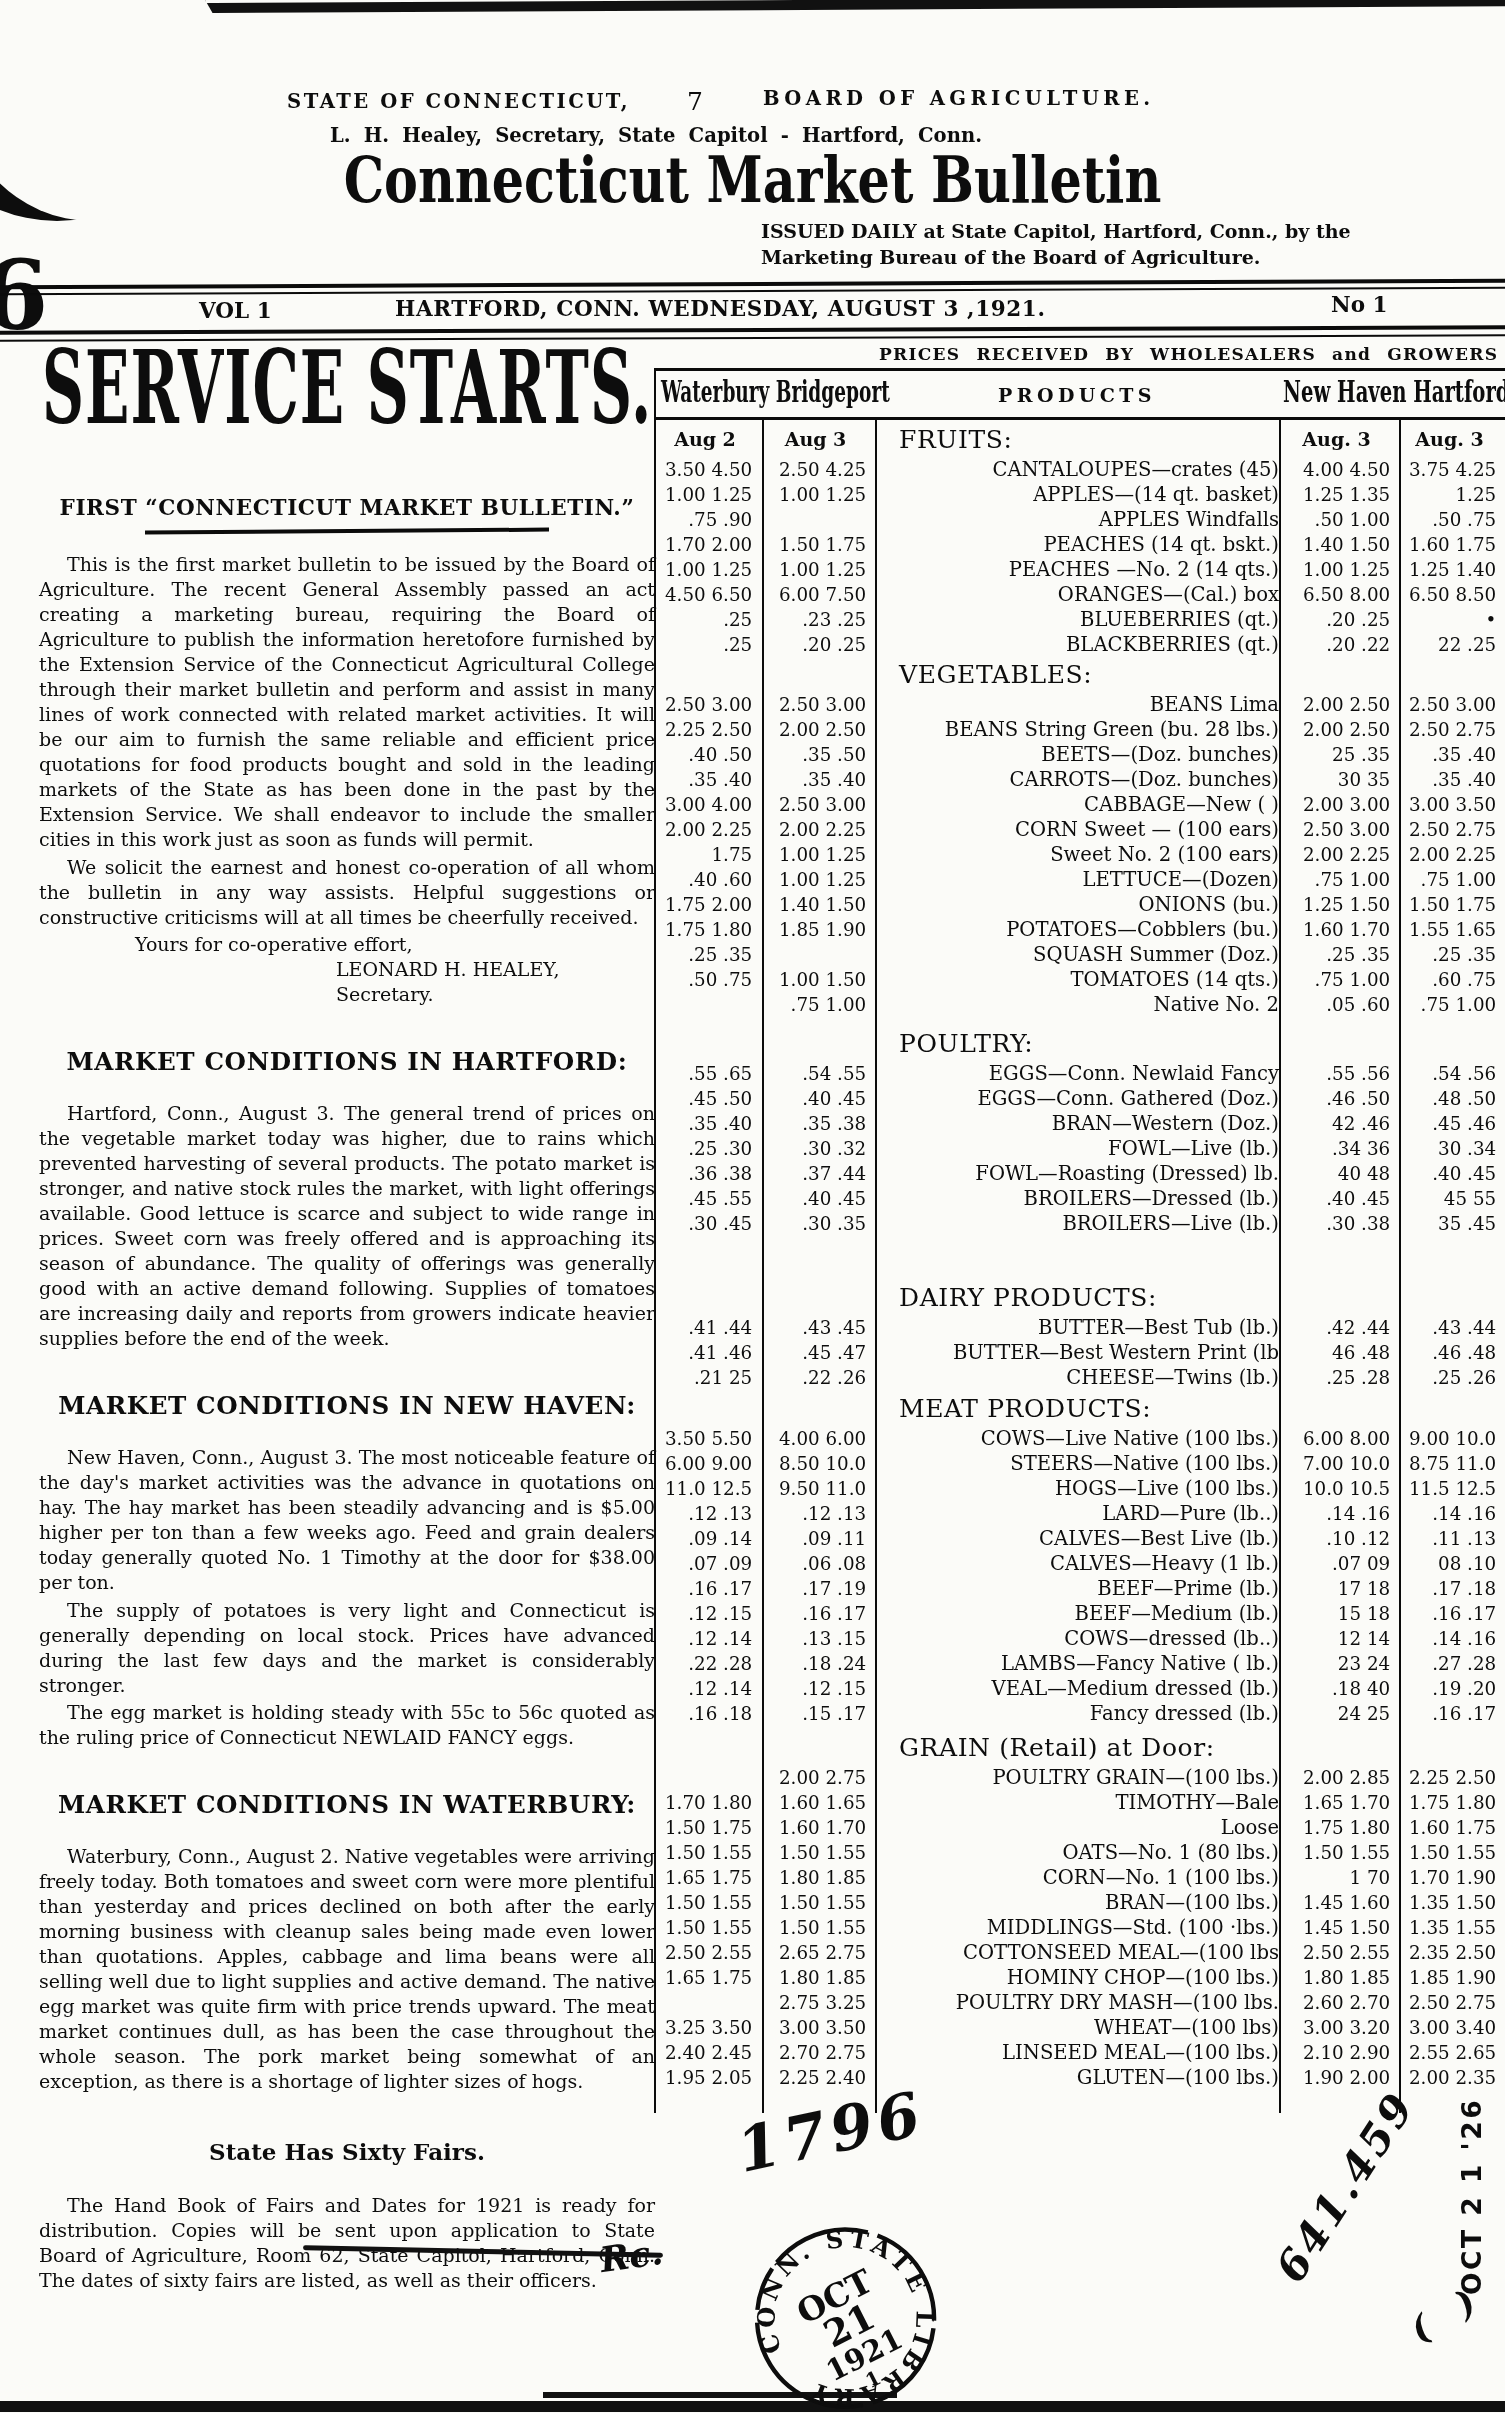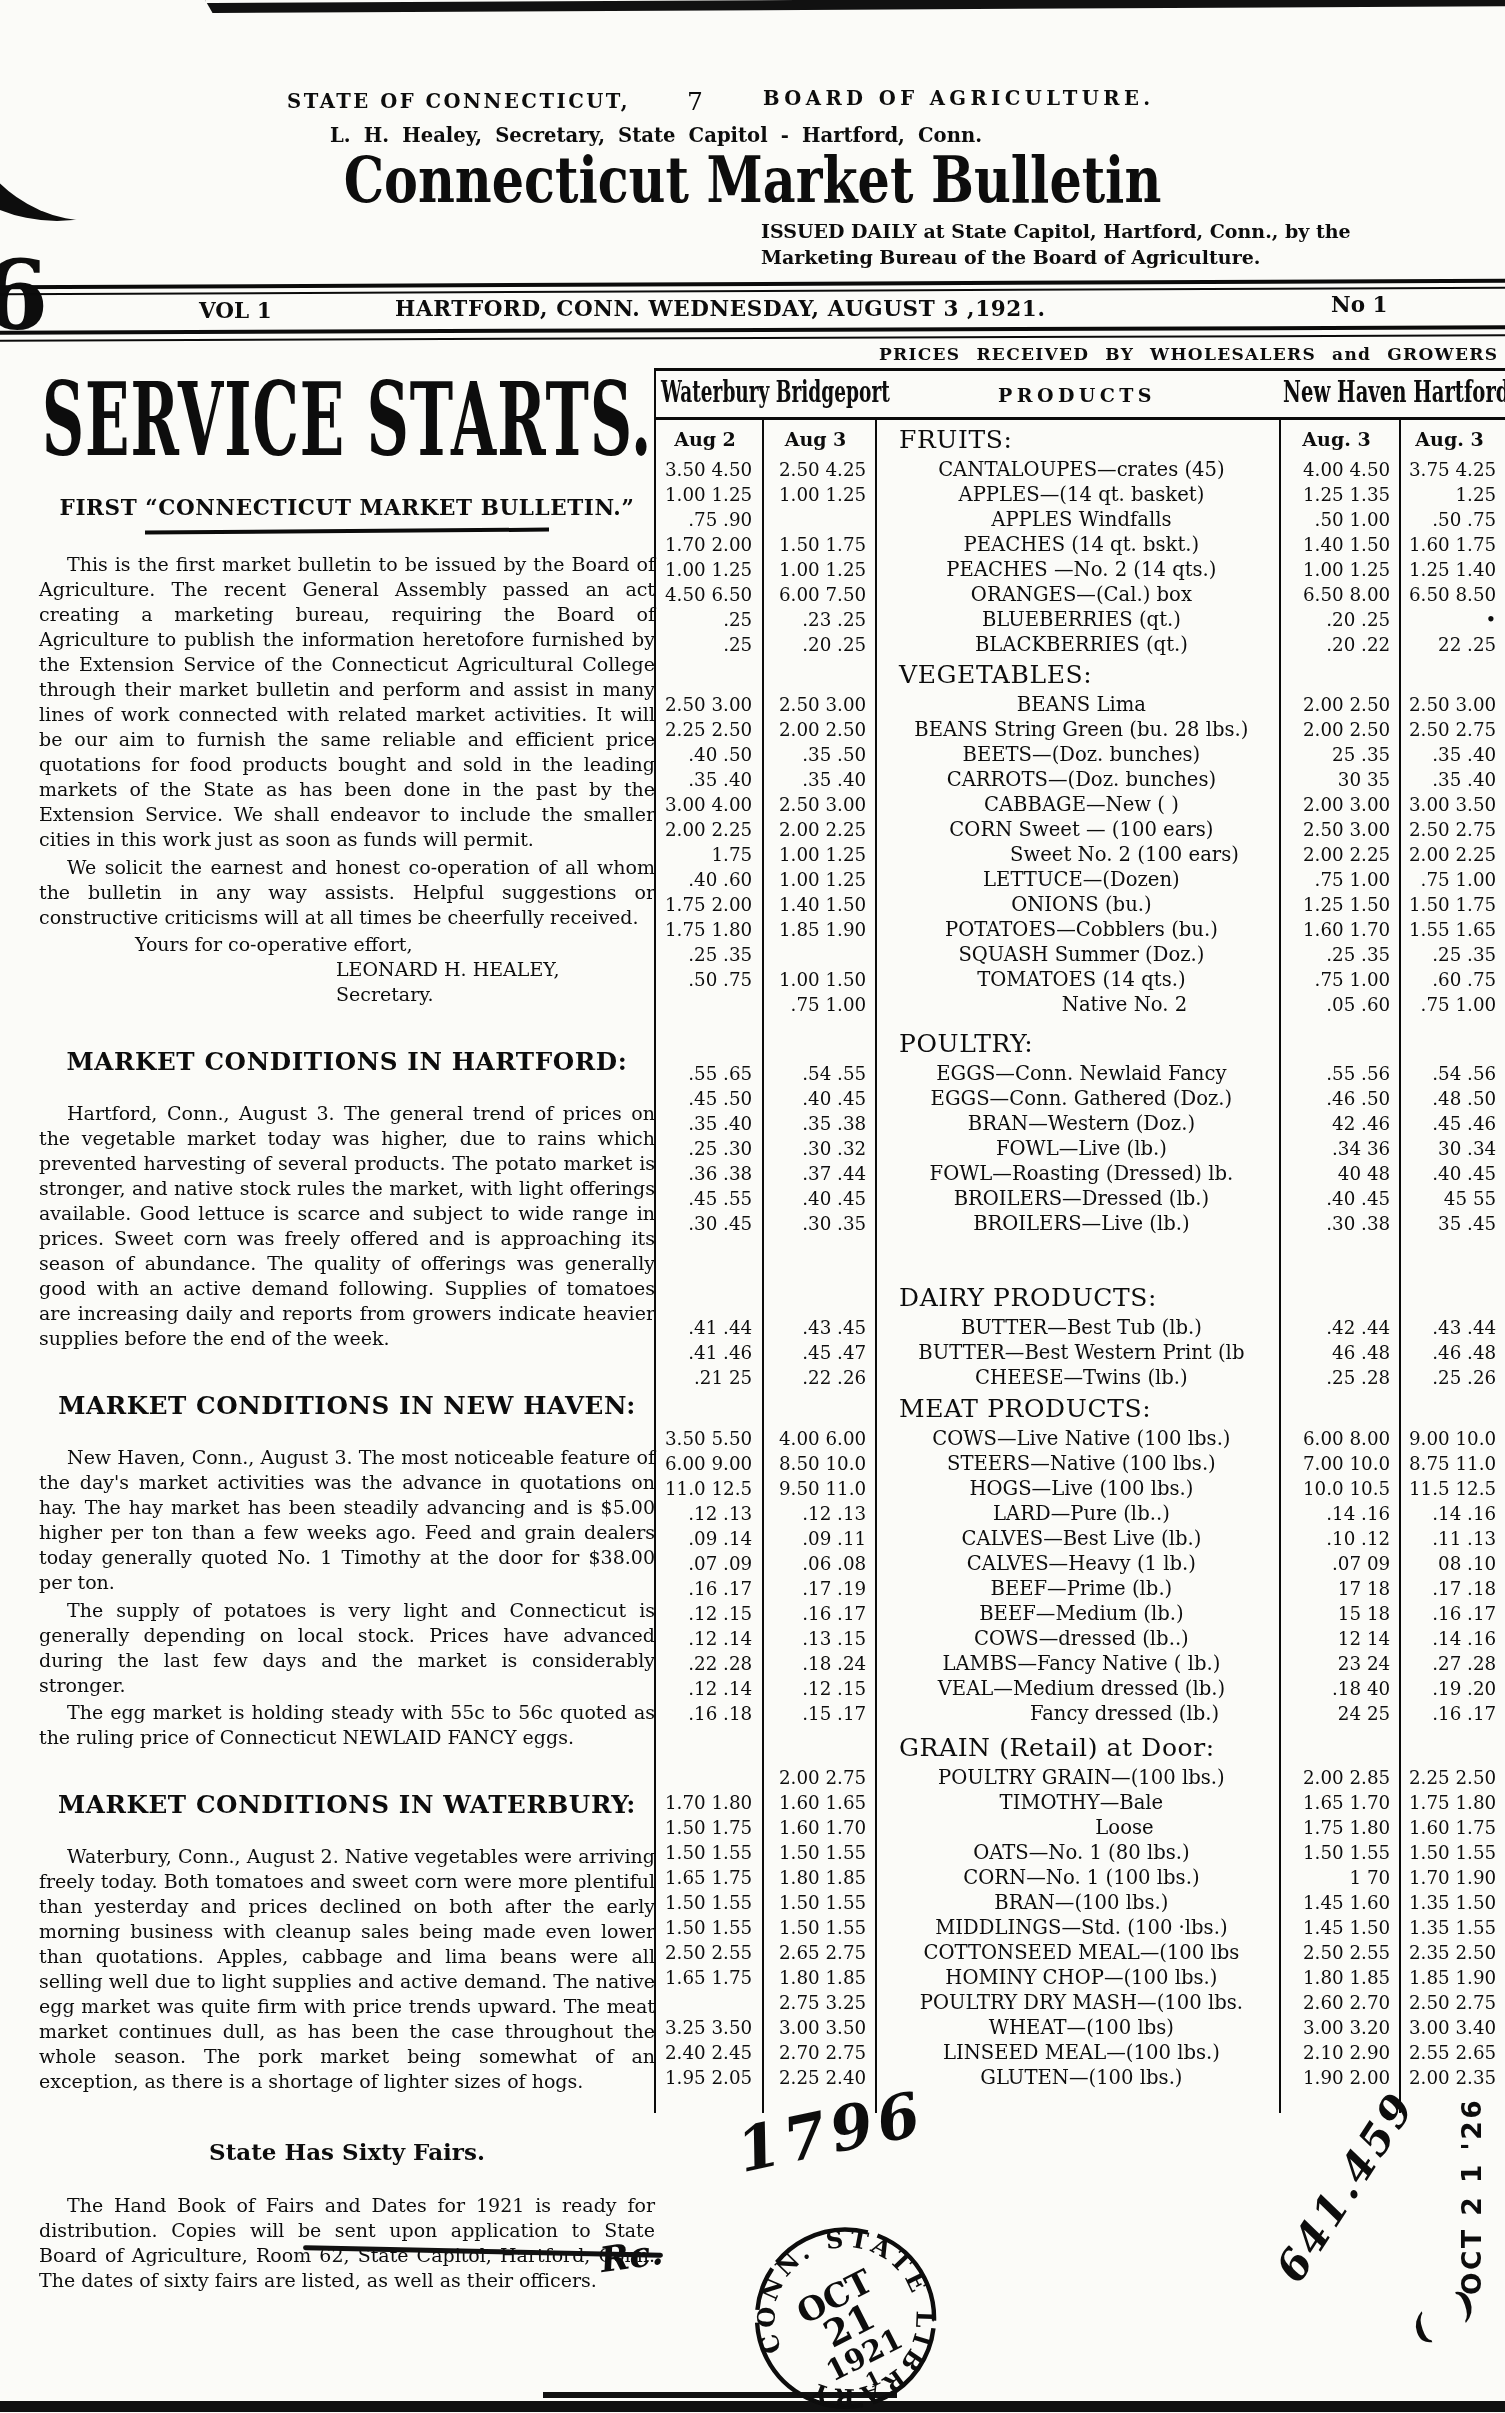--- a/index.html
+++ b/index.html
@@ -12,38 +12,38 @@
   
   .state-line{font-size:19.6px;font-weight:bold;letter-spacing:2.5px;white-space:nowrap;}
   .sec-line{font-size:19.6px;font-weight:bold;word-spacing:6.3px;white-space:nowrap;}
   .main-title{left:0;top:148px;width:1505px;text-align:center;font-size:54px;font-weight:bold;
               transform:scaleX(.94) scaleY(1.18);white-space:nowrap;}
   .note{font-size:19px;font-weight:bold;line-height:26px;}
   .dateline-row{font-size:21.5px;font-weight:bold;white-space:nowrap;}
   .prices-note{font-size:17px;font-weight:bold;letter-spacing:1.3px;word-spacing:8.8px;white-space:nowrap;}
   
   .left-col{position:absolute;left:39px;top:355px;width:616px;}
-  .lc-headline{height:130px;display:flex;align-items:center;justify-content:center;}
+  .lc-headline{height:130px;display:flex;justify-content:center;}
   .lc-headline span{font-size:71px;font-weight:bold;letter-spacing:1.3px;white-space:nowrap;
                     transform:scaleX(.82) scaleY(1.42);}
   .lc-subhead{margin-top:10px;text-align:center;font-size:21.5px;font-weight:bold;letter-spacing:0.6px;}
   .lc-underline{width:404px;height:4.4px;background:#0b0b0b;margin:8.8px auto 0 auto;transform:rotate(-.4deg);}
   .lc-p{font-size:19px;line-height:25px;text-align:justify;text-indent:28px;margin:0 0 2.5px 0;}
   .lc-h{font-size:24.6px;font-weight:bold;text-align:center;letter-spacing:0.6px;margin:40px 0 25px 0;}
   .lc-h2{font-size:23px;font-weight:bold;text-align:center;margin:44px 0 28px 0;}
   .lc-signoff{font-size:19px;line-height:25px;}
   
   .city-hdr{font-size:26.5px;font-weight:bold;white-space:nowrap;transform-origin:left center;}
   .products-lbl{font-size:19px;font-weight:bold;letter-spacing:4.4px;text-align:center;}
   #table-rows{position:absolute;left:654px;top:422px;width:768px;}
   .trow{display:grid;grid-template-columns:107px 114px 404px 120px 106px;line-height:25px;}
   .trow.thead-row{line-height:35px;}
   .cell{white-space:nowrap;overflow:visible;}
   .cv{font-size:18.3px;text-align:right;padding-right:8.8px;}
-  .cp{font-size:19.6px;text-align:center;padding-left:8.8px;}
+  .cp{font-size:19.6px;text-align:right;padding-left:8.8px;}
   .cp.indent{padding-left:95px;}
   .sec-lbl{font-size:25px;font-weight:normal;letter-spacing:0.6px;padding-left:24px;}
   .dh{font-size:19px;font-weight:bold;text-align:center;padding-right:5px;}
   
   .blob{position:absolute;border-radius:50%;}
   .hand{font-style:italic;font-weight:bold;}
   .stamp{position:absolute;left:748px;top:2220px;transform:rotate(-27deg);}
   .edge-date{position:absolute;left:1456px;top:2295px;transform:rotate(-90deg);transform-origin:0 0;
              font-family:"DejaVu Sans",sans-serif;font-weight:bold;font-size:26.5px;letter-spacing:2.5px;white-space:nowrap;}
   .speck{position:absolute;background:#111;}

